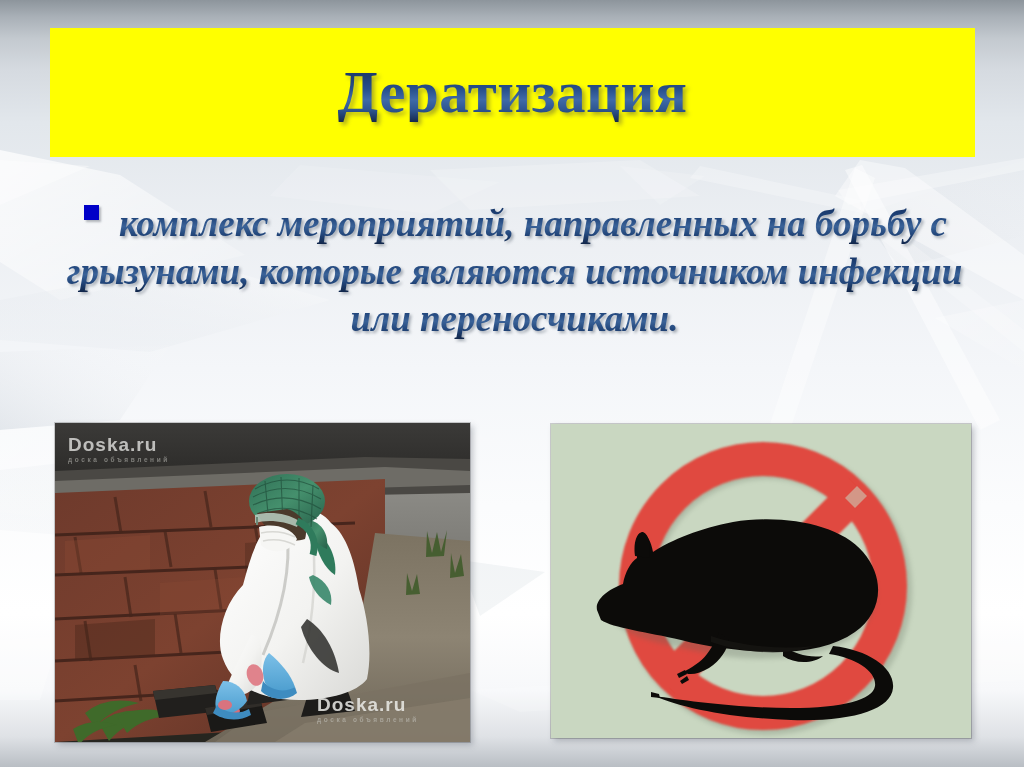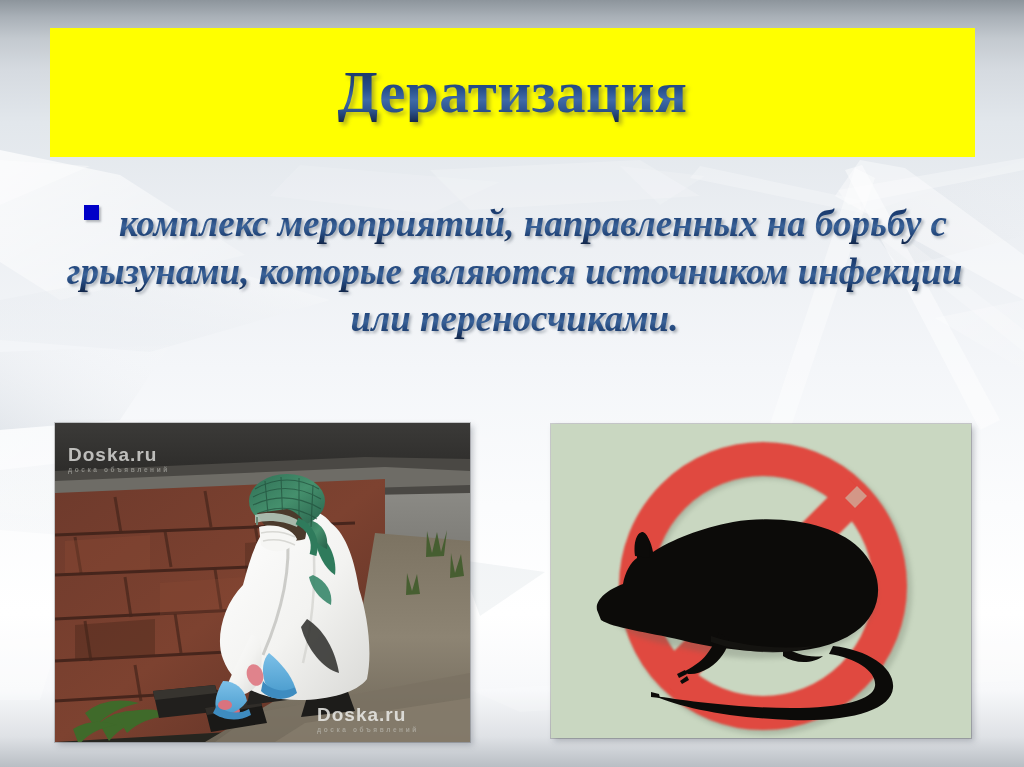--- a/index.html
+++ b/index.html
@@ -114,21 +114,20 @@
   .photo-frame svg { display: block; width: 100%; height: 100%; }
 
   
   .watermark {
     position: absolute;
     font-family: "Liberation Sans", sans-serif;
     font-weight: bold;
     line-height: 1;
     white-space: nowrap;
     pointer-events: none;
-    margin-top: 10px;
   }
   .wm-main { font-size: 19px; letter-spacing: 1px; color: rgba(225,225,222,0.80); }
   .wm-sub  { font-size: 6.5px; letter-spacing: 2.6px; color: rgba(205,205,200,0.50); margin-top: 3px; }
   #wm-top  { left: 13px; top: 12px; }
   #wm-bot  { left: 262px; top: 272px; }
   #wm-bot .wm-main { color: rgba(235,235,232,0.85); }
 </style>
 </head>
 <body>
 

